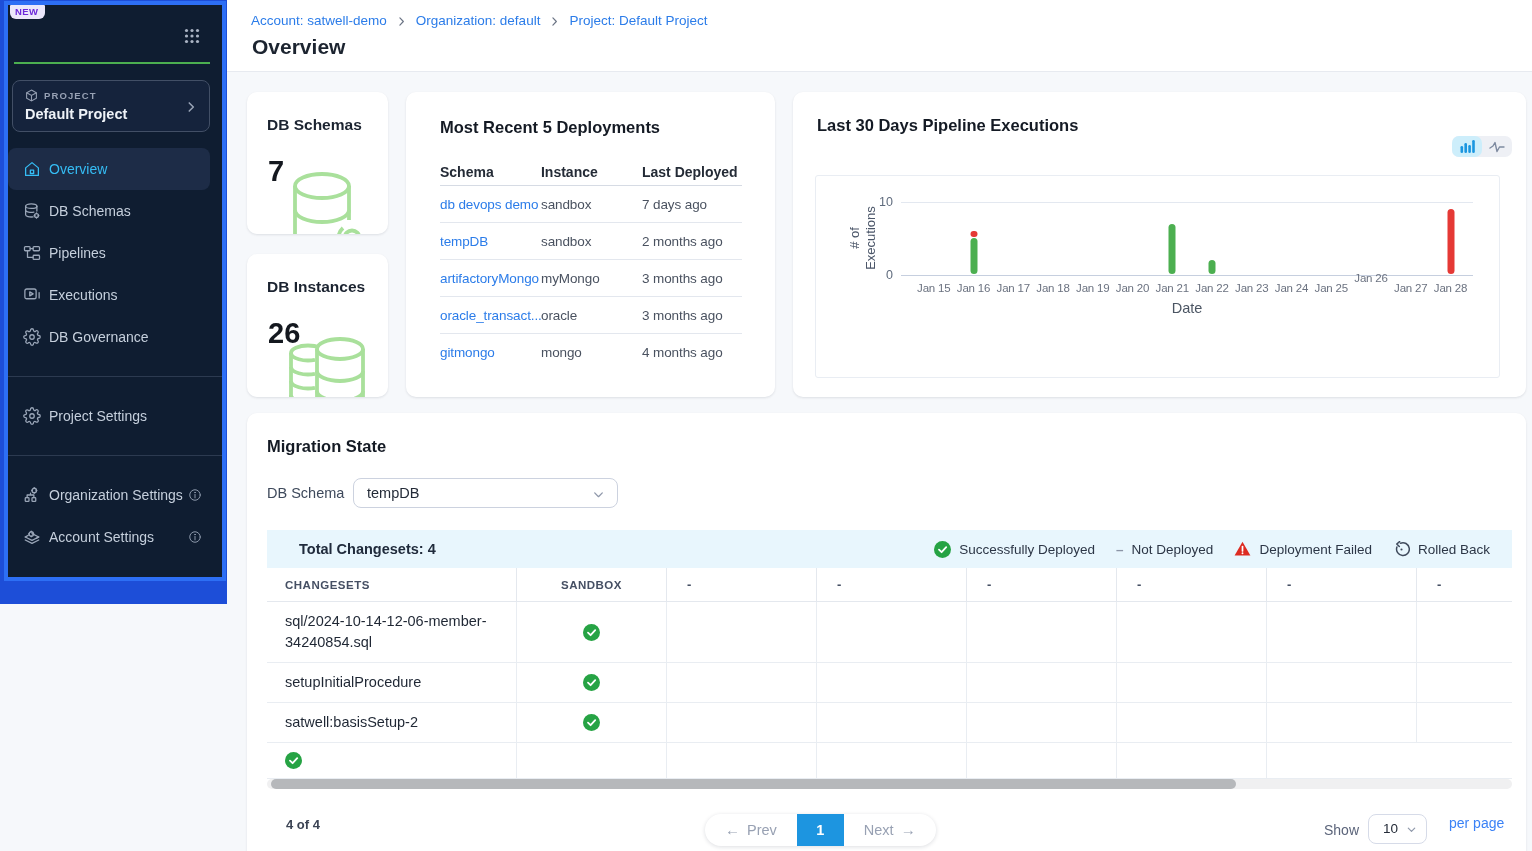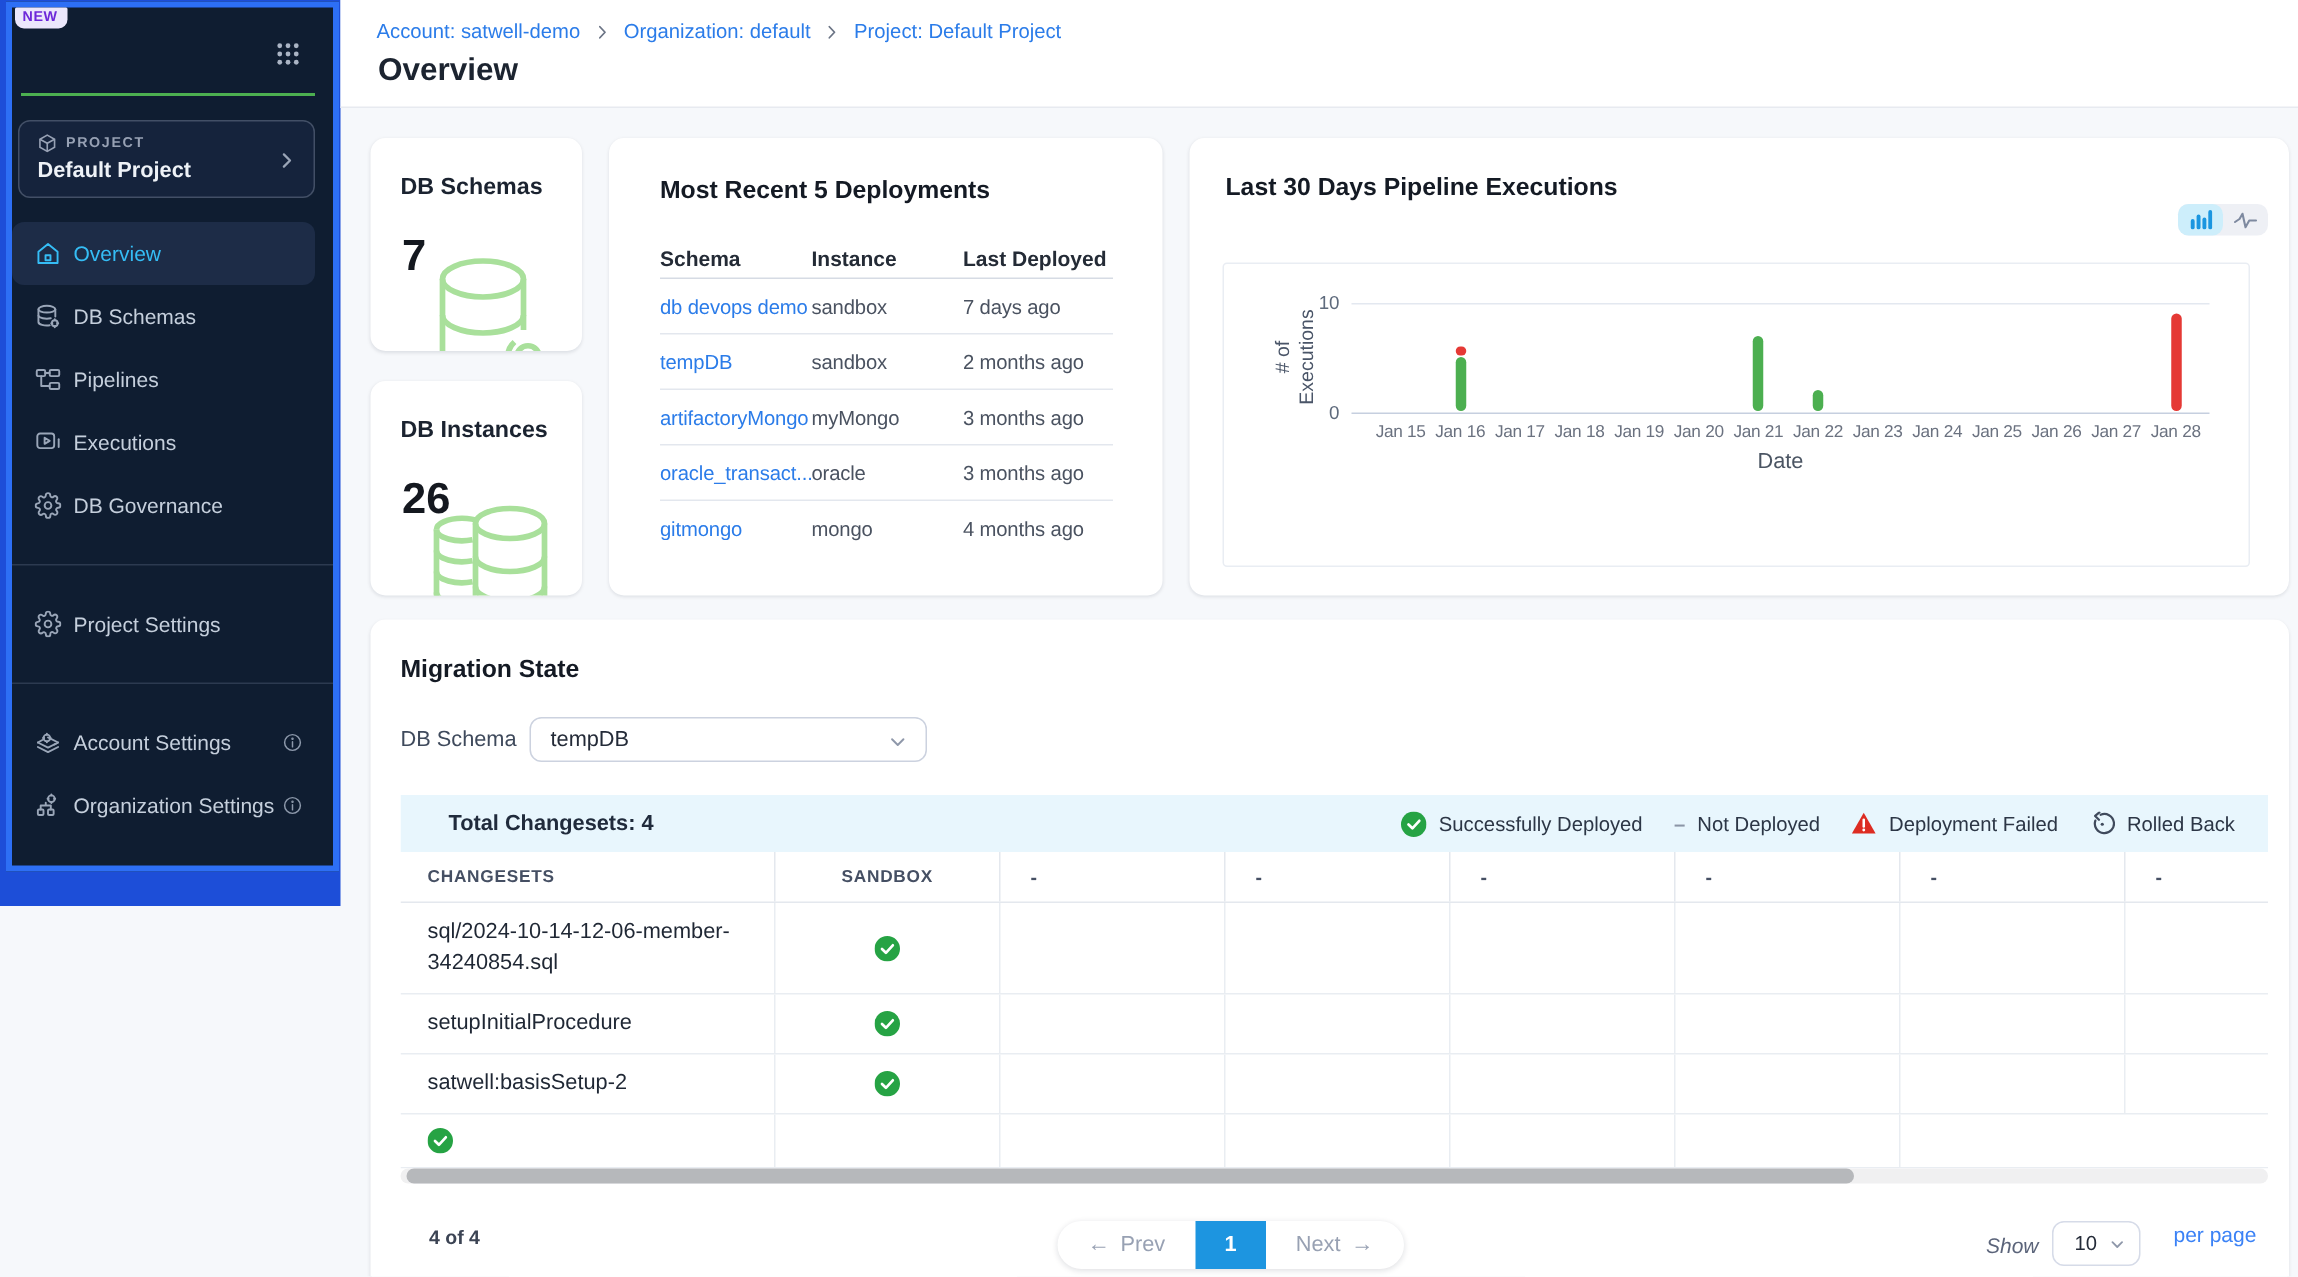--- a/index.html
+++ b/index.html
@@ -129,21 +129,21 @@
 
   .pag-count { position:absolute; left:39px; top:404px; font-size:13px; font-weight:bold; color:#3c4454; }
   .pager { position:absolute; left:458px; top:401px; height:32px; display:flex; align-items:stretch;
     background:#fff; border-radius:16px; overflow:hidden;
     box-shadow:0 1px 4px rgba(16,24,40,.14); }
   .pager-btn { display:flex; align-items:center; gap:7px; padding:0 20px; font-size:14.5px;
     color:#98a1b3; cursor:pointer; }
   .pager-arrow { font-size:15px; line-height:1; position:relative; top:-1px; }
   .pager-page { width:47px; display:flex; align-items:center; justify-content:center;
     background:#1d95e0; color:#fff; font-size:14.5px; font-weight:bold; cursor:pointer; }
-  .show-label { position:absolute; left:1077px; top:409px; font-size:14px; color:#5b647a;font-style:italic; }
+  .show-label { position:absolute; left:1077px; top:409px; font-size:14px; color:#5b647a; }
   .pagesize-select { position:absolute; left:1121px; top:401px; width:59px; height:30px;
     border:1px solid #d6dbe8; border-radius:8px; background:#fff; font-size:13.5px; color:#242b38;
     line-height:28px; padding-left:14px; cursor:pointer; }
   .pagesize-select .sel-chevron { position:absolute; right:9px; top:9px; color:#8f98aa; }
   .perpage-label { position:absolute; left:1190px; top:402px; font-size:14px; color:#3b82f6;margin-left:12px; }
 
   svg { display:block; }
 </style>
 </head>
 <body>
@@ -248,47 +248,47 @@
               <circle cx="12" cy="12" r="3"></circle>
               <path d="M19.4 15a1.65 1.65 0 0 0 .33 1.82l.06.06a2 2 0 0 1 0 2.83 2 2 0 0 1-2.83 0l-.06-.06a1.65 1.65 0 0 0-1.82-.33 1.65 1.65 0 0 0-1 1.51V21a2 2 0 0 1-2 2 2 2 0 0 1-2-2v-.09A1.65 1.65 0 0 0 9 19.4a1.65 1.65 0 0 0-1.82.33l-.06.06a2 2 0 0 1-2.83 0 2 2 0 0 1 0-2.83l.06-.06a1.65 1.65 0 0 0 .33-1.82 1.65 1.65 0 0 0-1.51-1H3a2 2 0 0 1-2-2 2 2 0 0 1 2-2h.09A1.65 1.65 0 0 0 4.6 9a1.65 1.65 0 0 0-.33-1.82l-.06-.06a2 2 0 0 1 0-2.83 2 2 0 0 1 2.83 0l.06.06a1.65 1.65 0 0 0 1.82.33H9a1.65 1.65 0 0 0 1-1.51V3a2 2 0 0 1 2-2 2 2 0 0 1 2 2v.09a1.65 1.65 0 0 0 1 1.51 1.65 1.65 0 0 0 1.82-.33l.06-.06a2 2 0 0 1 2.83 0 2 2 0 0 1 0 2.83l-.06.06a1.65 1.65 0 0 0-.33 1.82V9a1.65 1.65 0 0 0 1.51 1H21a2 2 0 0 1 2 2 2 2 0 0 1-2 2h-.09a1.65 1.65 0 0 0-1.51 1z"></path>
             </svg>
           </span>
           <span>Project Settings</span>
         </div>
         <div class="menu-divider"></div>
         <div class="menu-item">
           <span class="mi-icon">
             <svg width="18" height="18" viewBox="0 0 24 24" fill="none" stroke="currentColor" stroke-width="1.7" stroke-linecap="round" stroke-linejoin="round">
+              <circle cx="15" cy="6" r="3"></circle>
+              <path d="M15 2.2 v1 M15 8.8 v1 M11.6 6 h1 M17.4 6 h1"></path>
+              <rect x="3" y="15.5" width="5" height="5" rx="1"></rect>
+              <rect x="12" y="15.5" width="5" height="5" rx="1"></rect>
+              <path d="M5.5 15.5 V12 H14.5 V15.5 M10 12 V9.5"></path>
+            </svg>
+          </span>
+          <span>Organization Settings</span>
+          <span class="info-bubble">
+            <svg width="14" height="14" viewBox="0 0 24 24" fill="none" stroke="currentColor" stroke-width="1.7" stroke-linecap="round" stroke-linejoin="round">
+              <circle cx="12" cy="12" r="9"></circle>
+              <path d="M12 11 V17"></path>
+              <circle cx="12" cy="7.8" r="0.6" fill="currentColor"></circle>
+            </svg>
+          </span>
+        </div>
+        <div class="menu-item">
+          <span class="mi-icon">
+            <svg width="18" height="18" viewBox="0 0 24 24" fill="none" stroke="currentColor" stroke-width="1.7" stroke-linecap="round" stroke-linejoin="round">
               <path d="M3 12 L12 16.5 L21 12"></path>
               <path d="M3 16 L12 20.5 L21 16"></path>
               <path d="M7 9.8 L3 12 M12 7.5 L21 12 L17.5 13.8"></path>
               <circle cx="11" cy="8" r="3"></circle>
               <path d="M11 4.2 v1 M11 10.8 v1 M7.6 8 h1 M13.4 8 h1"></path>
             </svg>
           </span>
           <span>Account Settings</span>
-          <span class="info-bubble">
-            <svg width="14" height="14" viewBox="0 0 24 24" fill="none" stroke="currentColor" stroke-width="1.7" stroke-linecap="round" stroke-linejoin="round">
-              <circle cx="12" cy="12" r="9"></circle>
-              <path d="M12 11 V17"></path>
-              <circle cx="12" cy="7.8" r="0.6" fill="currentColor"></circle>
-            </svg>
-          </span>
-        </div>
-        <div class="menu-item">
-          <span class="mi-icon">
-            <svg width="18" height="18" viewBox="0 0 24 24" fill="none" stroke="currentColor" stroke-width="1.7" stroke-linecap="round" stroke-linejoin="round">
-              <circle cx="15" cy="6" r="3"></circle>
-              <path d="M15 2.2 v1 M15 8.8 v1 M11.6 6 h1 M17.4 6 h1"></path>
-              <rect x="3" y="15.5" width="5" height="5" rx="1"></rect>
-              <rect x="12" y="15.5" width="5" height="5" rx="1"></rect>
-              <path d="M5.5 15.5 V12 H14.5 V15.5 M10 12 V9.5"></path>
-            </svg>
-          </span>
-          <span>Organization Settings</span>
           <span class="info-bubble">
             <svg width="14" height="14" viewBox="0 0 24 24" fill="none" stroke="currentColor" stroke-width="1.7" stroke-linecap="round" stroke-linejoin="round">
               <circle cx="12" cy="12" r="9"></circle>
               <path d="M12 11 V17"></path>
               <circle cx="12" cy="7.8" r="0.6" fill="currentColor"></circle>
             </svg>
           </span>
         </div>
       </nav>
   </div>
@@ -415,21 +415,21 @@
         <div class="xtick" style="left:157.5px;top:106px">Jan 16</div>
         <div class="xtick" style="left:197.25px;top:106px">Jan 17</div>
         <div class="xtick" style="left:237px;top:106px">Jan 18</div>
         <div class="xtick" style="left:276.75px;top:106px">Jan 19</div>
         <div class="xtick" style="left:316.5px;top:106px">Jan 20</div>
         <div class="xtick" style="left:356.25px;top:106px">Jan 21</div>
         <div class="xtick" style="left:396px;top:106px">Jan 22</div>
         <div class="xtick" style="left:435.75px;top:106px">Jan 23</div>
         <div class="xtick" style="left:475.5px;top:106px">Jan 24</div>
         <div class="xtick" style="left:515.25px;top:106px">Jan 25</div>
-        <div class="xtick" style="left:555px;top:106px">Jan 26</div>
+        <div class="xtick" style="left:555px;top:96px">Jan 26</div>
         <div class="xtick" style="left:594.75px;top:106px">Jan 27</div>
         <div class="xtick" style="left:634.5px;top:106px">Jan 28</div>
         <div class="x-title" style="left:371px;top:124px">Date</div>
         <div class="bar-seg" style="left:157.5px;top:62.25px;height:35.75px;background:#4caf50"></div>
         <div class="bar-seg" style="left:157.5px;top:54.900000000000006px;height:5.849999999999994px;background:#e53935"></div>
         <div class="bar-seg" style="left:356.25px;top:47.550000000000004px;height:50.449999999999996px;background:#4caf50"></div>
         <div class="bar-seg" style="left:396px;top:84.3px;height:13.700000000000003px;background:#4caf50"></div>
         <div class="bar-seg" style="left:634.5px;top:32.85000000000001px;height:65.14999999999999px;background:#e53935"></div>
       </div>
   </div>

